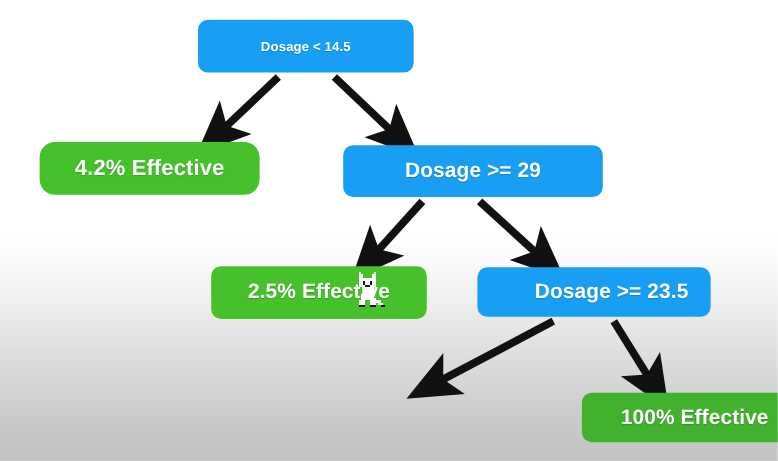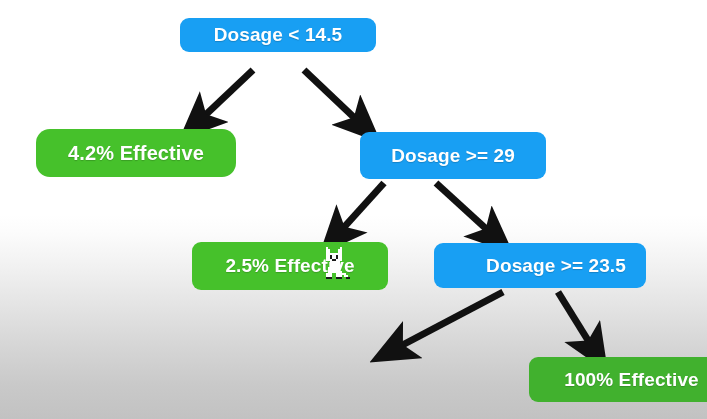--- a/index.html
+++ b/index.html
@@ -53,23 +53,23 @@
     background: #189ff3;
   }
   .node-leaf {
     background: #46c12b;
   }
   .node-leaf-dim {
     background: #41b12e;
   }
 
   
-  #node-root        { left: 180px; top: 18px;  width: 196px; height: 34px; font-size: 19px; }
+  #node-root        { left: 180px; top: 18px;  width: 196px; height: 48px; font-size: 12px; }
   #node-leaf-a      { left: 36px;  top: 129px; width: 200px; height: 48px; font-size: 20px; border-radius: 14px; }
-  #node-dosage-29   { left: 312px; top: 132px; width: 186px; height: 47px; font-size: 19px; margin-left: 48px; }
+  #node-dosage-29   { left: 312px; top: 132px; width: 236px; height: 47px; font-size: 19px; }
   #node-leaf-b      { left: 192px; top: 242px; width: 196px; height: 48px; font-size: 19px; }
   #node-dosage-235  { left: 434px; top: 243px; width: 212px; height: 45px; font-size: 19px; padding-left: 32px; }
   #node-leaf-c      { left: 255px; top: 357px; width: 212px; height: 45px; font-size: 19px; }
   #node-leaf-d      { left: 529px; top: 357px; width: 205px; height: 45px; font-size: 19px; }
 
   
   #cat-cursor {
     position: absolute;
     left: 320px;
     top: 245px;

